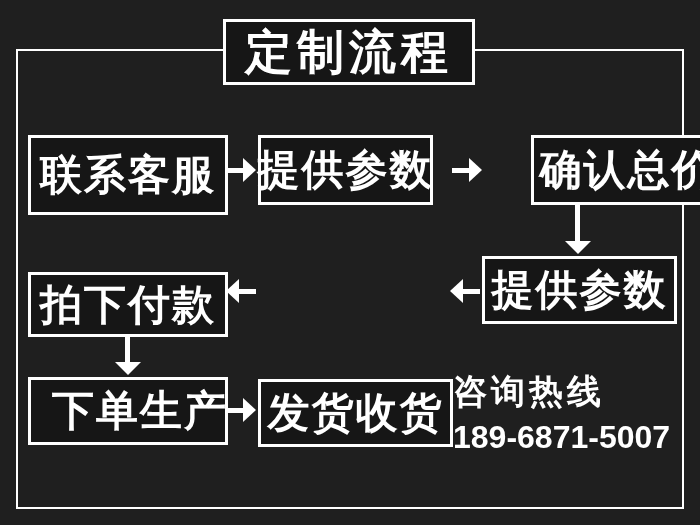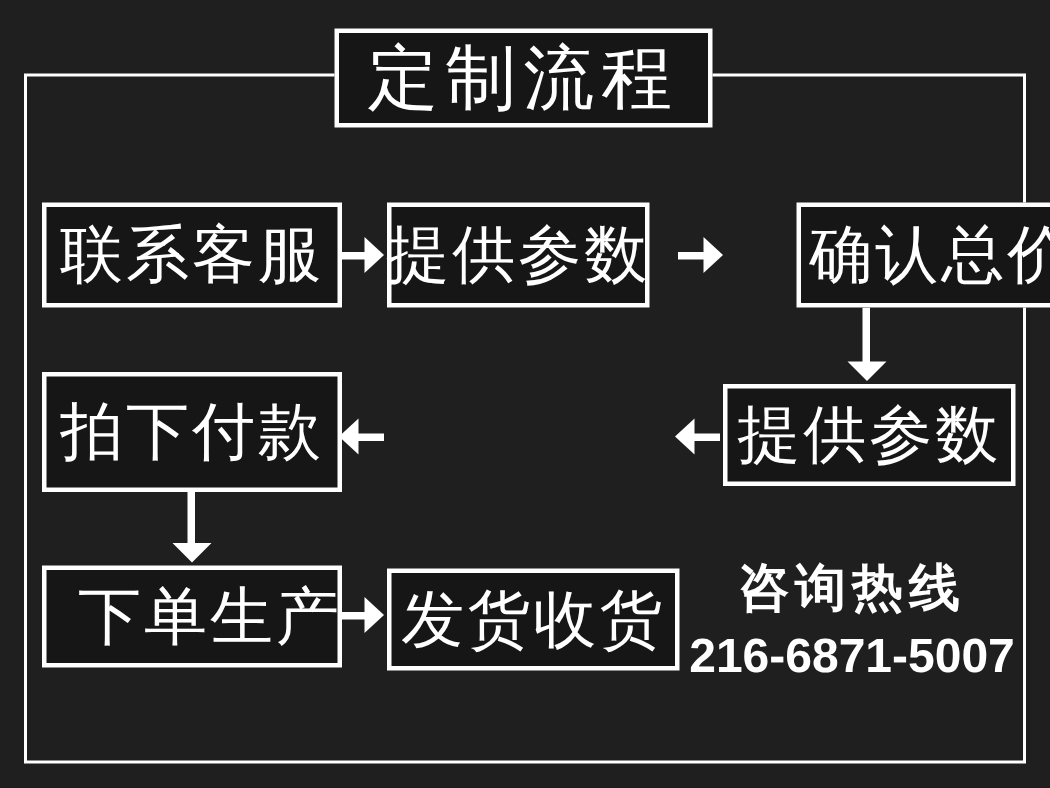--- a/index.html
+++ b/index.html
@@ -28,40 +28,40 @@
   }
   .box {
     position: absolute;
     box-sizing: border-box;
     border: 3px solid #ffffff;
     background: #161616;
     display: flex;
     align-items: center;
     justify-content: center;
     color: #ffffff;
-    font-weight: normal;
+    font-weight: bold;
     font-size: 42px;
     letter-spacing: 2px;
     white-space: nowrap;
     z-index: 2;
     text-align: right;
   }
   .title-box {
     left: 223px;
     top: 19px;
     width: 252px;
     height: 66px;
     font-size: 47px;
     letter-spacing: 5px;
     z-index: 3;
   }
-  .b1 { left: 28px;  top: 135px; width: 200px; height: 70px; }
+  .b1 { left: 28px;  top: 135px; width: 200px; height: 80px; }
   .b2 { left: 258px; top: 135px; width: 175px; height: 70px; }
   .b3 { left: 483px; top: 135px; width: 193px; height: 70px; margin-left: 48px; }
-  .b4 { left: 28px;  top: 248px; width: 200px; height: 80px; }
+  .b4 { left: 28px;  top: 272px; width: 200px; height: 65px; }
   .b5 { left: 258px; top: 256px; width: 192px; height: 68px; }
   .b6 { left: 482px; top: 256px; width: 195px; height: 68px; }
   .b7 { left: 28px;  top: 377px; width: 200px; height: 68px; padding-left: 24px; }
   .b8 { left: 258px; top: 379px; width: 195px; height: 68px; }
 
   
   .h-arrow {
     position: absolute;
     width: 30px;
     height: 24px;
@@ -122,21 +122,21 @@
     border-top: 13px solid #ffffff;
   }
   .a3 { left: 565px; top: 205px; }
   .a6 { left: 115px; top: 326px; }
 
   .hotline {
     position: absolute;
     left: 453px;
     top: 369px;
     width: 230px;
-    text-align: center;
+    text-align: left;
     color: #ffffff;
     font-weight: bold;
     z-index: 2;
   }
   .hotline .label {
     display: block;
     font-size: 34px;
     letter-spacing: 4px;
   }
   .hotline .number {
@@ -207,16 +207,16 @@
   <div class="h-arrow arrow-right a7">
     <div class="stem"></div>
     <div class="head"></div>
   </div>
   <div class="box b8">
     <span>发货收货</span>
   </div>
 
   <div class="hotline">
     <span class="label">咨询热线</span>
-    <span class="number">216-6871-5007</span>
+    <span class="number">189-6871-5007</span>
   </div>
 
 </div>
 
 </body></html>

